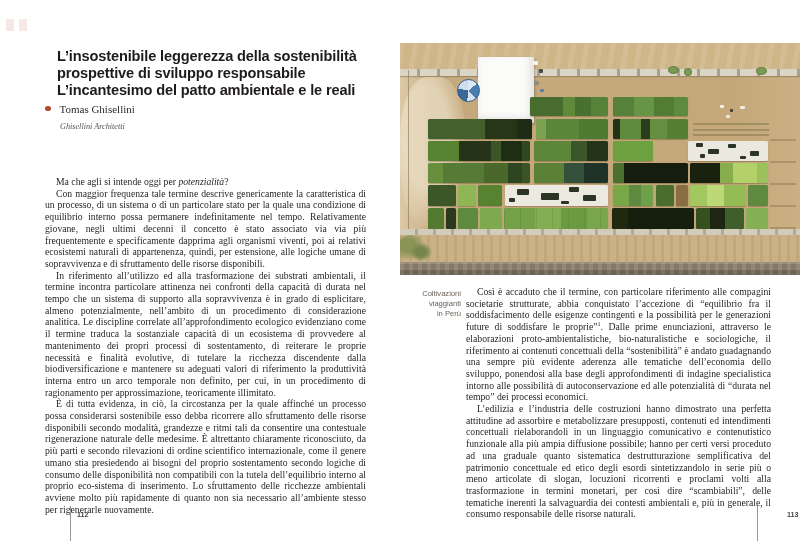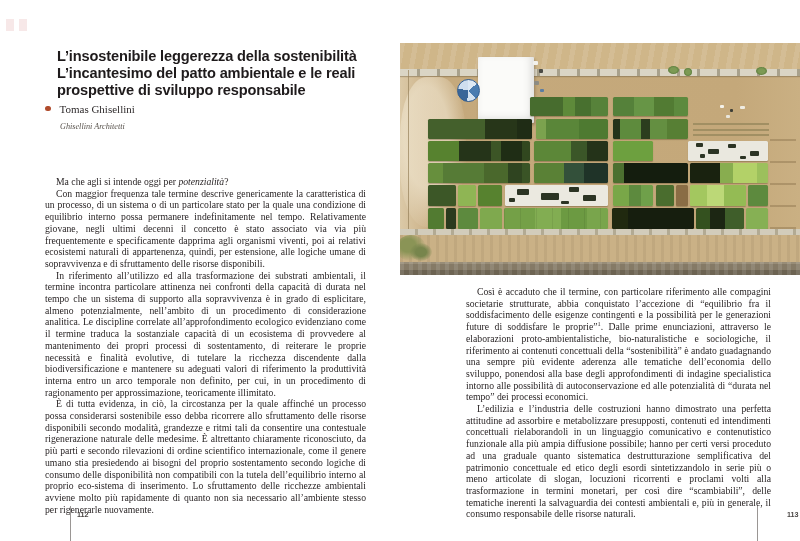--- a/index.html
+++ b/index.html
@@ -66,22 +66,22 @@
 </head>
 <body>
 
 <div class="spread">
 
   <div class="print-mark" style="left:6px;top:19px;"></div>
   <div class="print-mark" style="left:19px;top:19px;"></div>
 
   <h1 class="title">
     <span>L’insostenibile leggerezza della sostenibilità</span>
+    <span>prospettive di sviluppo responsabile</span>
     <span>L’incantesimo del patto ambientale e le reali</span>
-    <span>prospettive di sviluppo responsabile</span>
   </h1>
 
   <div class="author-row">
     <span class="author-dot"></span><span>Tomas Ghisellini</span>
   </div>
   <div class="affiliation">Ghisellini Architetti</div>
 
   <div class="body-col col-left">
     <p><span>Ma che agli si intende oggi per </span><i>potenzialità</i><span>?</span></p>
     <p>Con maggior frequenza tale termine descrive genericamente la caratteristica di un processo, di un sistema o di un particolare stato per la quale una condizione di equilibrio interno possa permanere indefinitamente nel tempo. Relativamente giovane, negli ultimi decenni il concetto è stato associato via via più frequentemente e specificamente dapprima agli organismi viventi, poi ai relativi ecosistemi naturali di appartenenza, quindi, per estensione, alle logiche umane di sopravvivenza e di sfruttamento delle risorse disponibili.</p>
@@ -166,20 +166,25 @@
 
     <div class="frame-dashes"></div>
 
     <div class="ph-path"></div>
     <div class="ph-bottomdirt"></div>
     <div class="scrub" style="left:-4px;top:192px;width:30px;height:26px;background:radial-gradient(ellipse at 40% 40%,#8a9456 0 30%,rgba(138,148,86,0) 70%);"></div>
     <div class="scrub" style="left:10px;top:200px;width:22px;height:18px;background:radial-gradient(ellipse at 50% 50%,#77854c 0 35%,rgba(119,133,76,0) 75%);"></div>
     <div class="ph-road"></div>
   </div>
 
+  <div class="caption">
+    <span>Coltivazioni</span>
+    <span>viaggianti</span>
+    <span>in Perù</span>
+  </div>
 
   <div class="body-col col-right">
     <p><span>Così è accaduto che il termine, con particolare riferimento alle compagini societarie strutturate, abbia conquistato l’accezione di “equilibrio fra il soddisfacimento delle esigenze contingenti e la possibilità per le generazioni future di soddisfare le proprie”</span><span class="fn-sup">1</span><span>. Dalle prime enunciazioni, attraverso le elaborazioni proto-ambientalistiche, bio-naturalistiche e sociologiche, il riferimento ai contenuti concettuali della “sostenibilità” è andato guadagnando una sempre più evidente aderenza alle tematiche dell’economia dello sviluppo, ponendosi alla base degli approfondimenti di indagine specialistica intorno alle possibilità di autoconservazione ed alle potenzialità di “durata nel tempo” dei processi economici.</span></p>
     <p>L’edilizia e l’industria delle costruzioni hanno dimostrato una perfetta attitudine ad assorbire e metabolizzare presupposti, contenuti ed intendimenti concettuali rielaborandoli in un linguaggio comunicativo e contenutistico funzionale alla più ampia diffusione possibile; hanno per certi versi proceduto ad una graduale quanto sistematica destrutturazione semplificativa del patrimonio concettuale ed etico degli esordi sintetizzandolo in serie più o meno articolate di slogan, locuzioni ricorrenti e proclami volti alla trasformazione in termini monetari, per così dire “scambiabili”, delle tematiche inerenti la salvaguardia dei contesti ambientali e, più in generale, il consumo responsabile delle risorse naturali.</p>
   </div>
 
   <div class="folio-rule" style="left:757px;top:506px;height:35px;"></div>
   <div class="folio" style="left:763px;top:510px;">113</div>
 
 </div>

